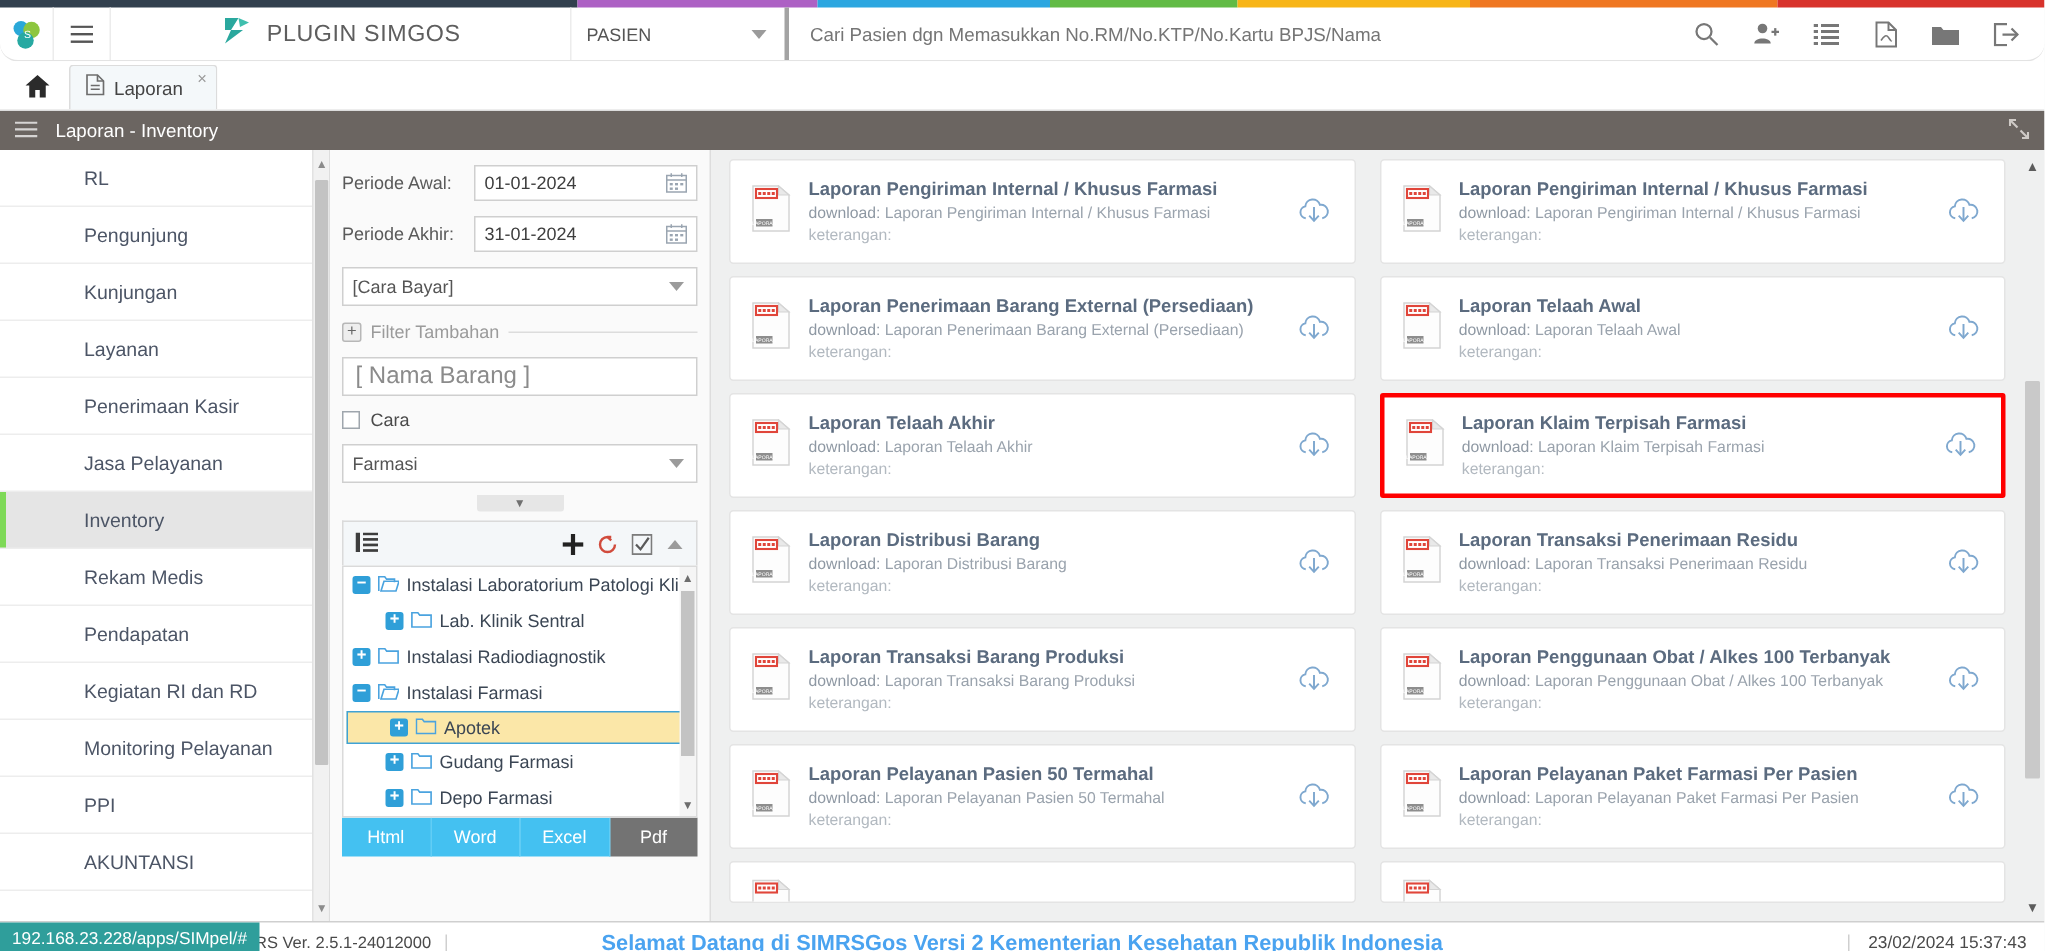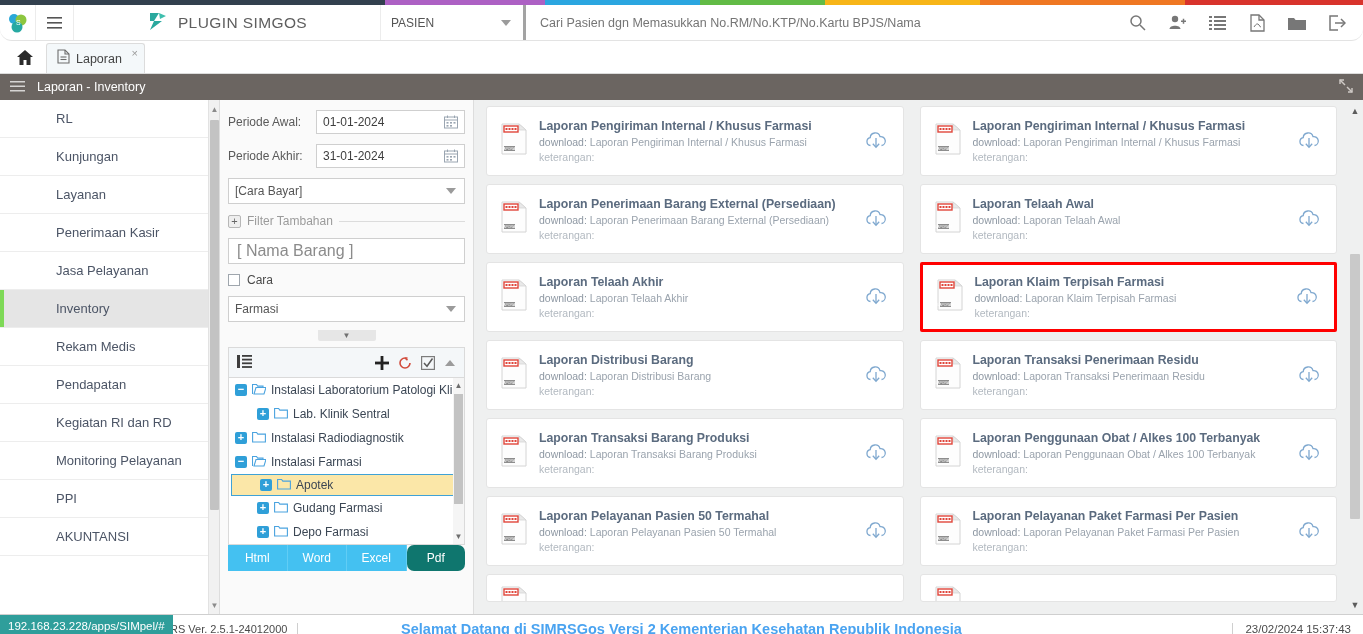--- a/index.html
+++ b/index.html
@@ -229,21 +229,21 @@
   .tree-sb .arw.up { top: 1px; }
   .tree-sb .arw.dn { bottom: 1px; }
 
   .exportrow { display: flex; height: 26px; }
   .exportrow .ebtn {
     flex: 1; background: #44c1f1; color: #fff; font-size: 12px;
     display: flex; align-items: center; justify-content: center;
     cursor: pointer; border-right: 1px solid #61cdf5;
   }
   .exportrow .ebtn:last-child { border-right: none; }
-  .exportrow .ebtn.active { background: #0f766e; border-radius: 7px; }
+  .exportrow .ebtn.active { background: #737373; }
 
   
   .main {
     flex: 1; background: #eff0f0; padding: 6px 0 0 0;
     position: relative; overflow: hidden;
   }
   .cards-wrap {
     display: flex; gap: 0; height: 100%; padding: 0 18px 0 4px;
   }
   .col { flex: 1; padding: 0 8px; }
@@ -439,20 +439,23 @@
       </svg>
     </span>
   </div>
 
   <div class="body">
 
     <div class="sidebar">
       <div class="side-scroll" id="sidelist">
           <div class="side-item">
             <span>RL</span>
+          </div>
+          <div class="side-item">
+            <span>Pengunjung</span>
           </div>
           <div class="side-item">
             <span>Kunjungan</span>
           </div>
           <div class="side-item">
             <span>Layanan</span>
           </div>
           <div class="side-item">
             <span>Penerimaan Kasir</span>
           </div>

